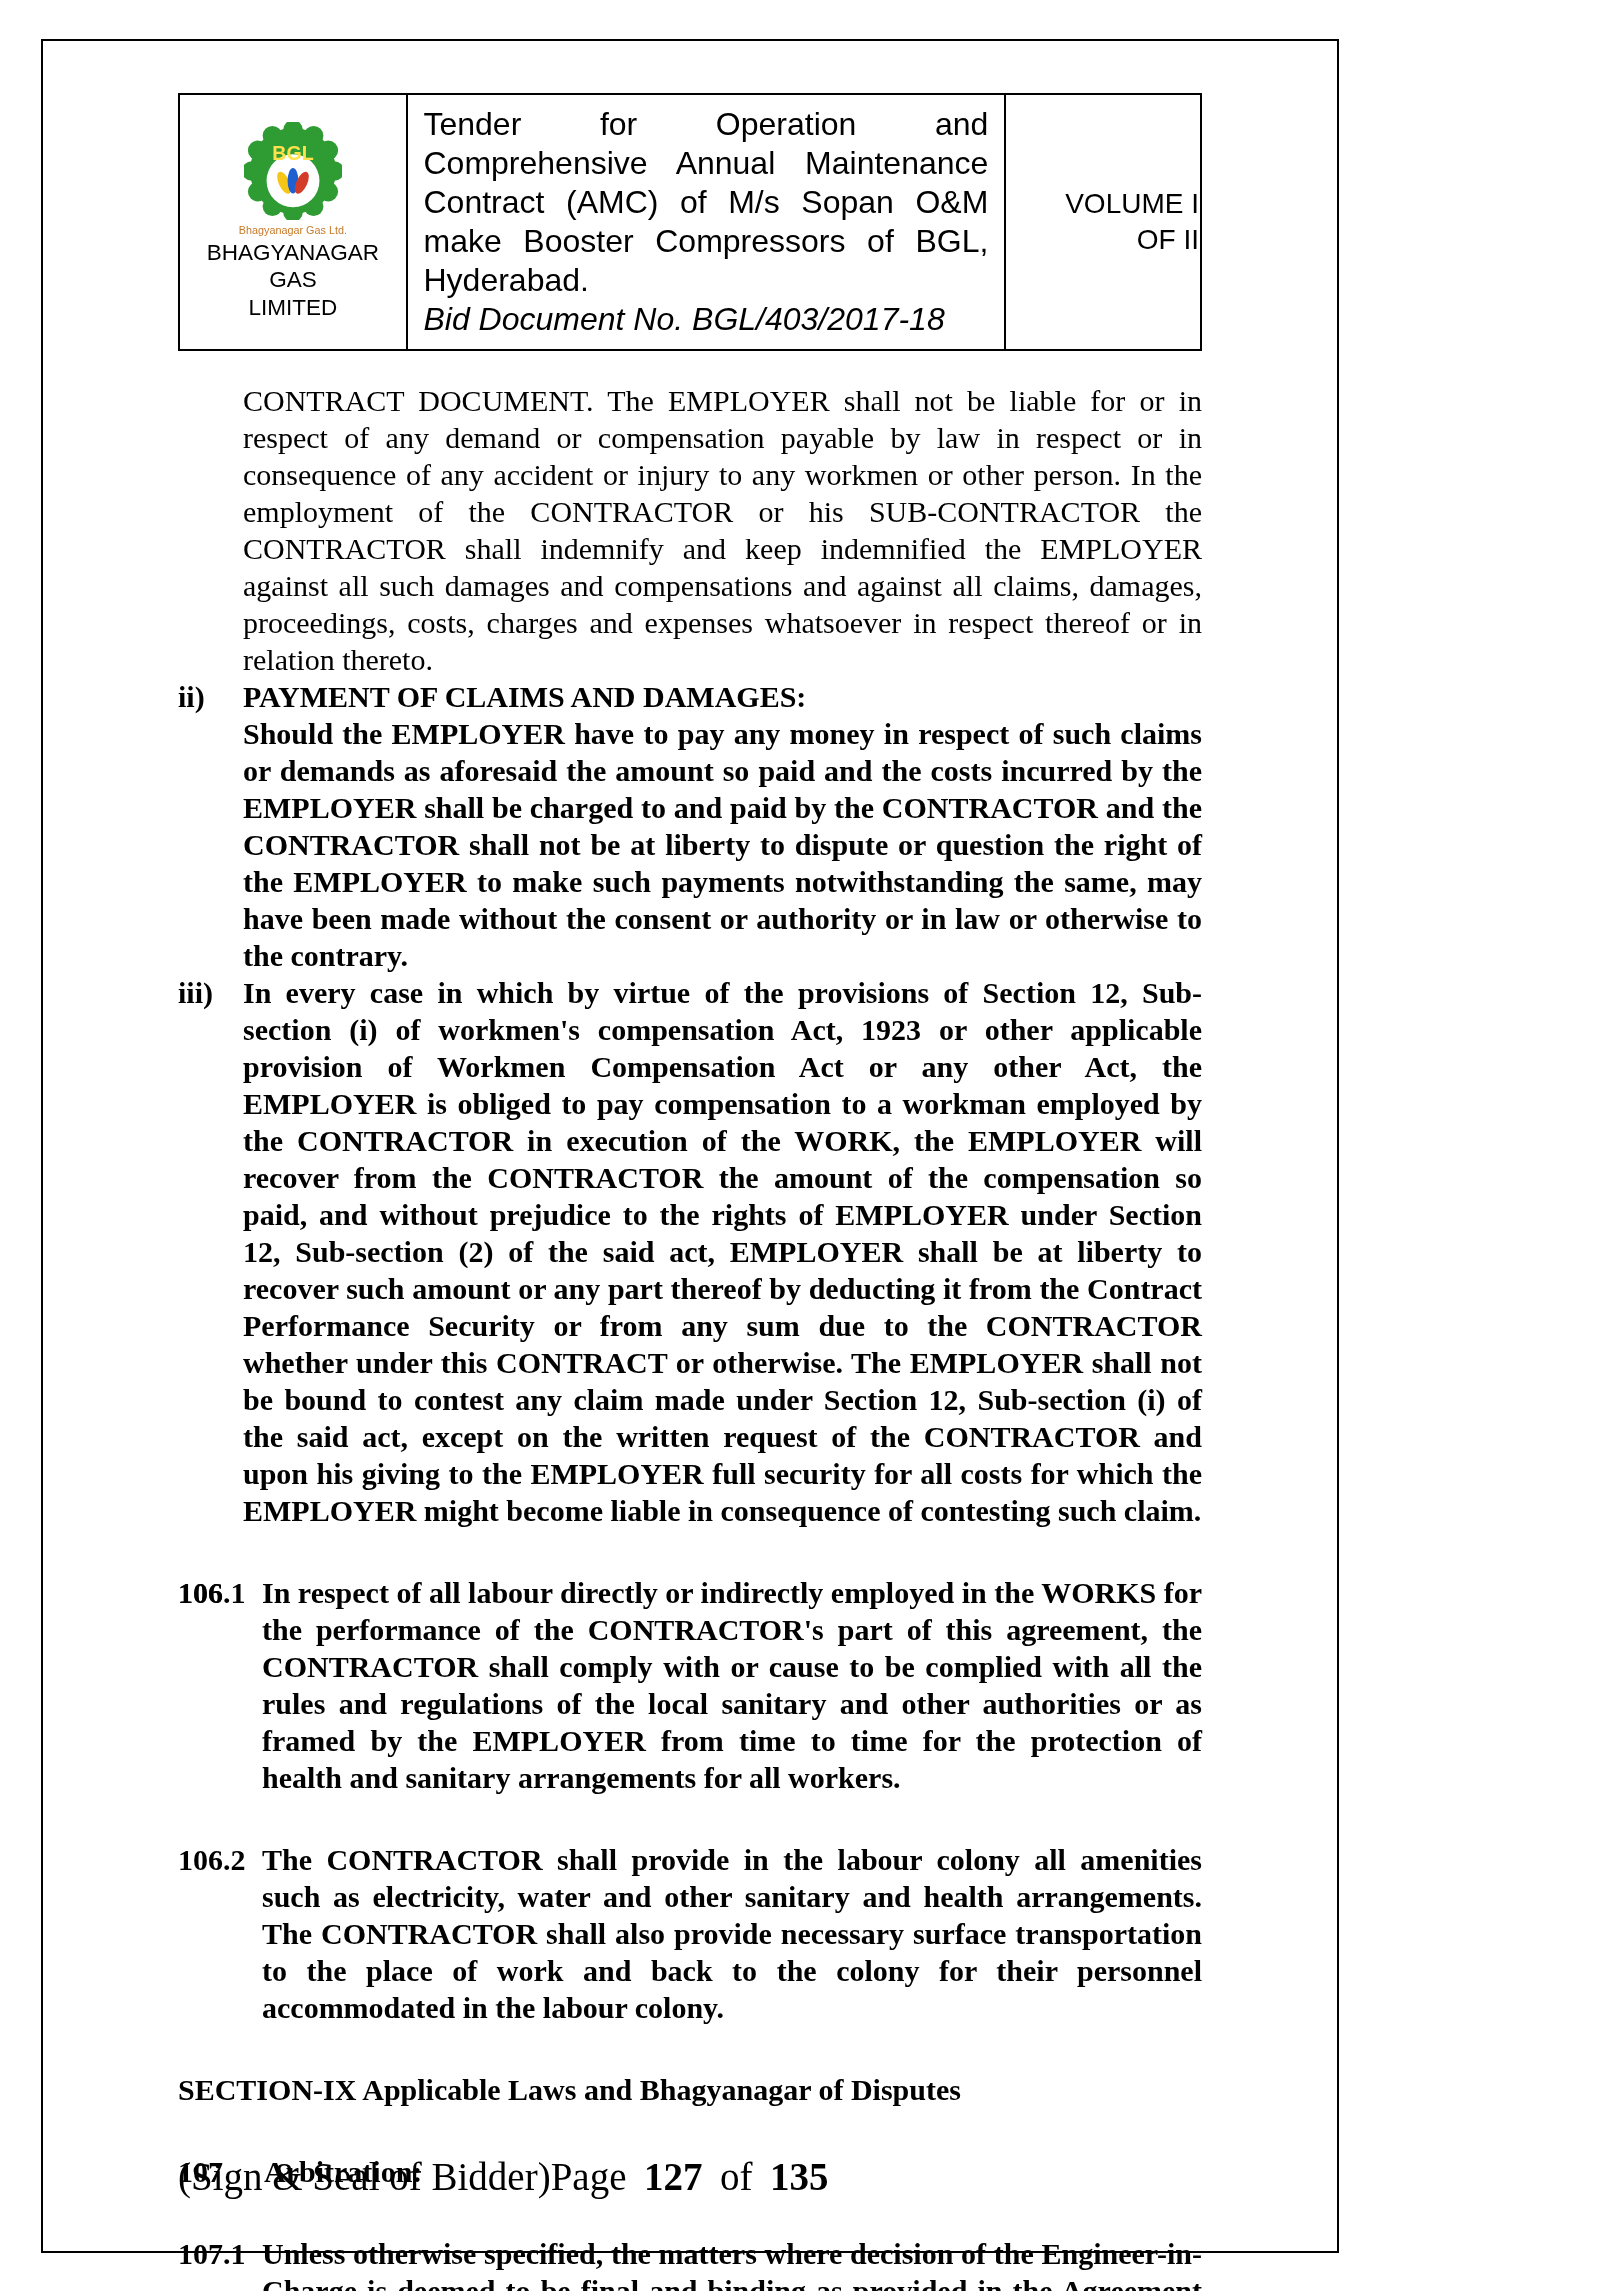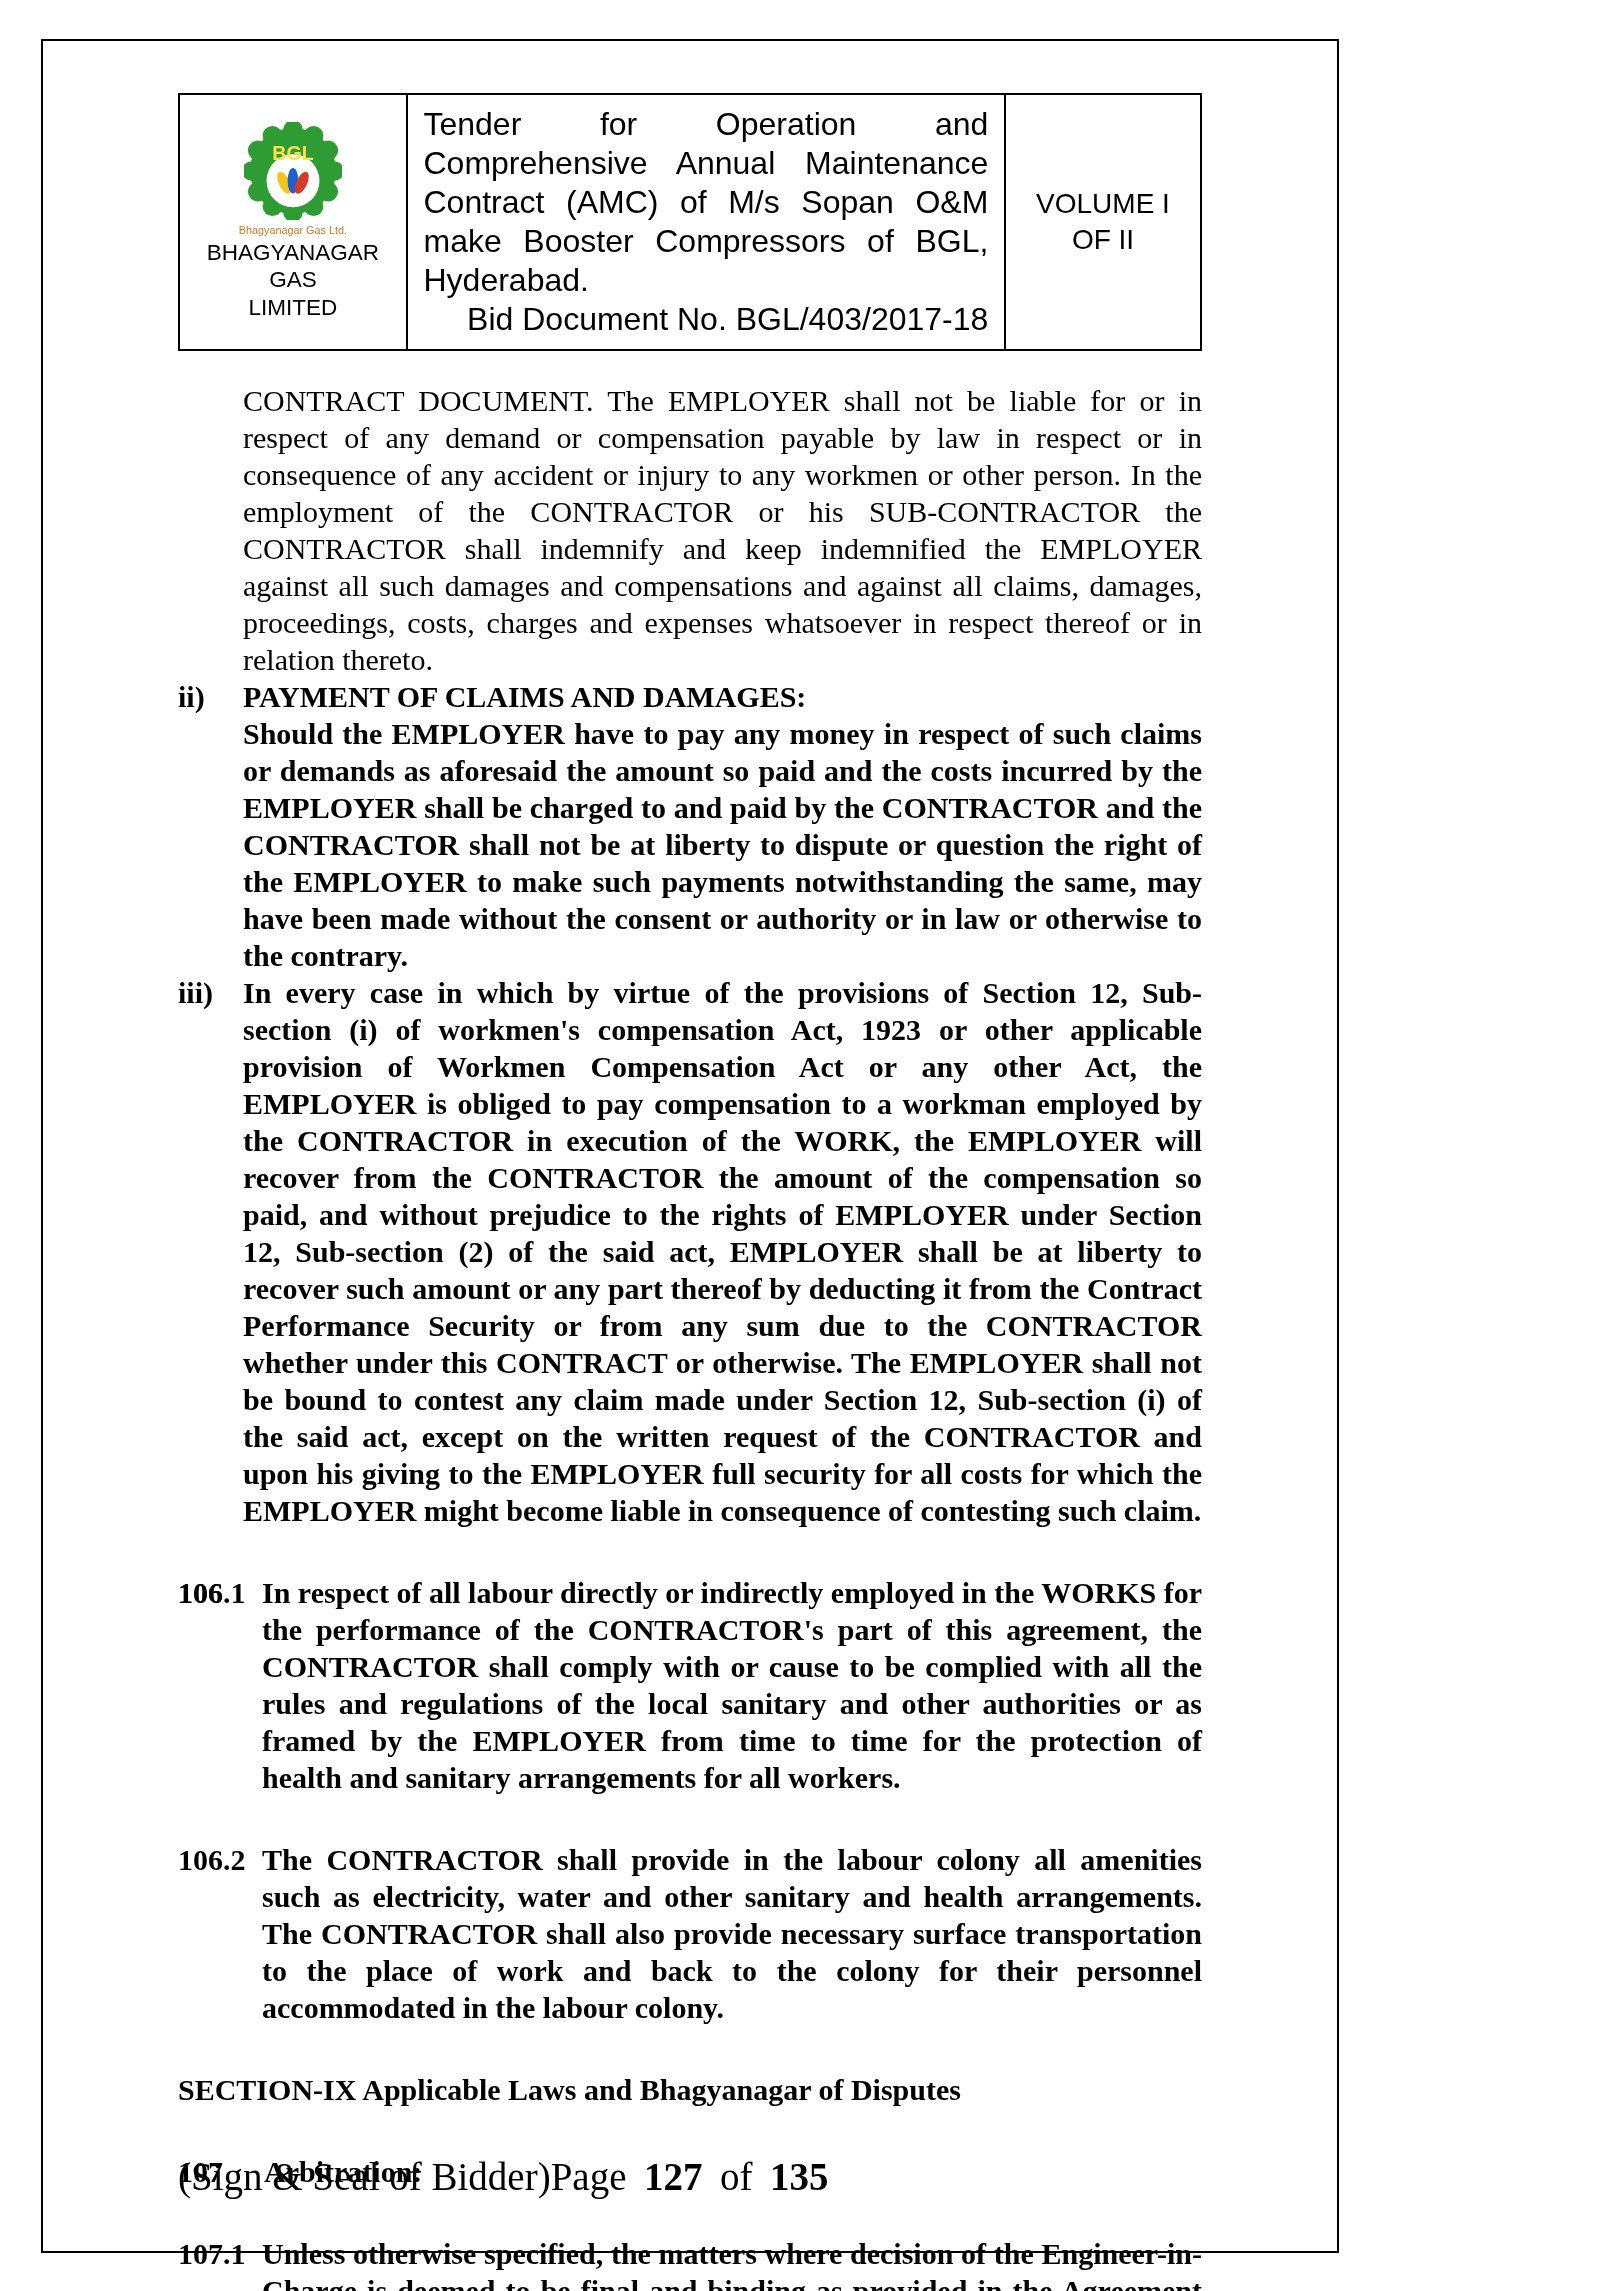--- a/index.html
+++ b/index.html
@@ -44,27 +44,27 @@
     padding: 7.8px 5.9px;
   }
   td.title-cell {
     padding: 9.8px 15.7px;
     font-family: "Liberation Sans", sans-serif;
     font-size: 32px;
     line-height: 39px;
   }
   td.volume-cell {
     width: 192px;
-    text-align: center;
+    text-align: right;
     font-family: "Liberation Sans", sans-serif;
     font-size: 28px;
     line-height: 36px;
   }
   .doc-title { text-align: justify; }
-  .bid-no { text-align: right; }
+  .bid-no { text-align: left; font-style: italic; }
   .logo-caption {
     font-family: "Liberation Sans", sans-serif;
     font-size: 10.8px;
     line-height: 12.7px;
     color: #c87a28;
   }
   .org-name {
     font-family: "Liberation Sans", sans-serif;
     font-size: 22.5px;
     line-height: 27.4px;

